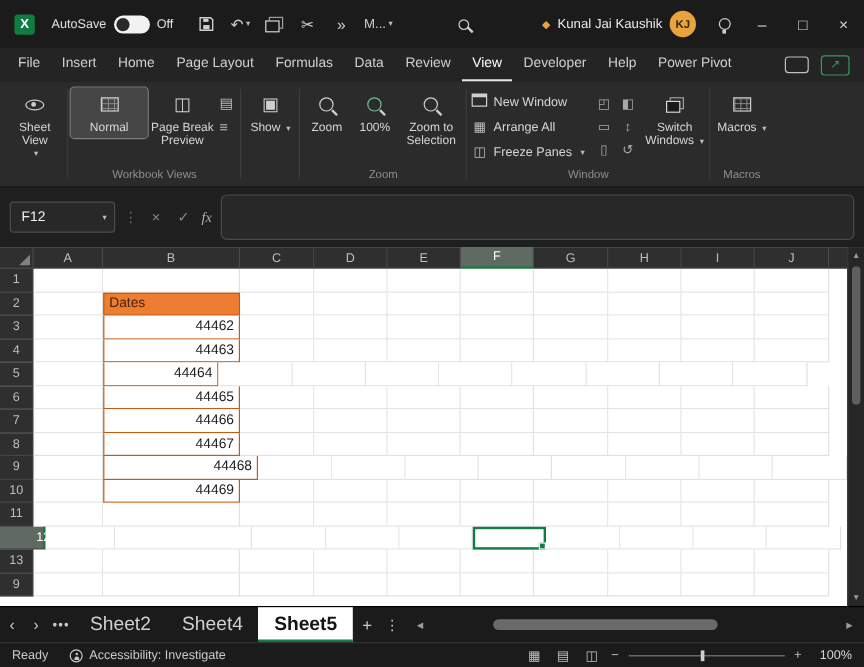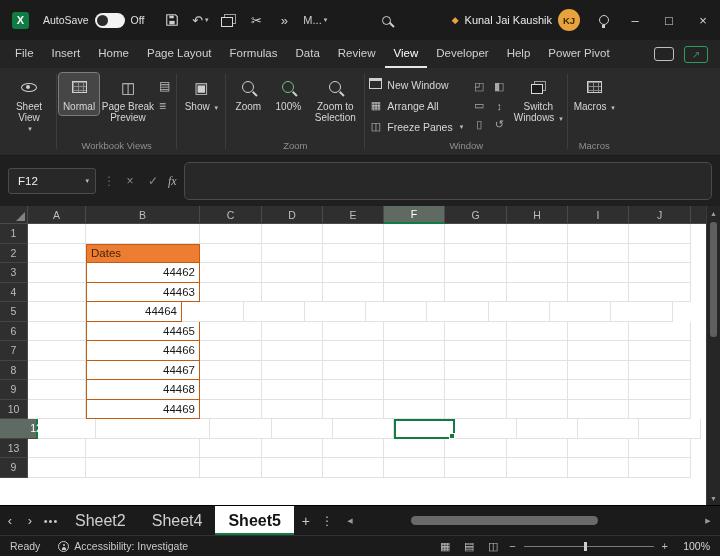--- a/index.html
+++ b/index.html
@@ -208,21 +208,21 @@
           <span>Sheet View</span>
           <span class="chev">▾</span>
         </div>
       </div>
       <div class="rgroup-label">&nbsp;</div>
     </div>
     <div class="rdivider"></div>
 
     <div class="rgroup">
       <div class="rgroup-body">
-        <div class="bigbtn selected" style="width:40px;">
+        <div class="bigbtn selected" style="width:64px;">
           <span class="icn">
               <span class="i-grid"></span>
             </span>
           <span>Normal</span>
         </div>
         <div class="bigbtn" style="width:58px;">
           <span class="icn" style="font-size:15px;">◫</span>
           <span>Page Break Preview</span>
         </div>
         <div class="smallcol">
@@ -449,34 +449,47 @@
           <div class="cell" style="width: 61px;"></div>
           <div class="cell" style="width: 61px;"></div>
           <div class="cell" style="width: 62px;"></div>
           <div class="cell" style="width: 61px;"></div>
           <div class="cell" style="width: 61px;"></div>
           <div class="cell" style="width: 62px;"></div>
         </div>
         <div class="grow">
           <div class="rowhdr">9</div>
           <div class="cell" style="width: 58px;"></div>
-          <div class="cell tbl-val" style="width: 114px;">44468</div>
+          <div class="cell tbl-val" style="width: 129px;">44468</div>
           <div class="cell" style="width: 62px;"></div>
           <div class="cell" style="width: 61px;"></div>
           <div class="cell" style="width: 61px;"></div>
           <div class="cell" style="width: 61px;"></div>
           <div class="cell" style="width: 62px;"></div>
           <div class="cell" style="width: 61px;"></div>
           <div class="cell" style="width: 61px;"></div>
           <div class="cell" style="width: 62px;"></div>
         </div>
         <div class="grow">
           <div class="rowhdr">10</div>
           <div class="cell" style="width: 58px;"></div>
           <div class="cell tbl-val" style="width: 114px;">44469</div>
+          <div class="cell" style="width: 62px;"></div>
+          <div class="cell" style="width: 61px;"></div>
+          <div class="cell" style="width: 61px;"></div>
+          <div class="cell" style="width: 61px;"></div>
+          <div class="cell" style="width: 62px;"></div>
+          <div class="cell" style="width: 61px;"></div>
+          <div class="cell" style="width: 61px;"></div>
+          <div class="cell" style="width: 62px;"></div>
+        </div>
+        <div class="grow">
+          <div class="rowhdr">11</div>
+          <div class="cell" style="width: 58px;"></div>
+          <div class="cell" style="width: 114px;"></div>
           <div class="cell" style="width: 62px;"></div>
           <div class="cell" style="width: 61px;"></div>
           <div class="cell" style="width: 61px;"></div>
           <div class="cell" style="width: 61px;"></div>
           <div class="cell" style="width: 62px;"></div>
           <div class="cell" style="width: 61px;"></div>
           <div class="cell" style="width: 61px;"></div>
           <div class="cell" style="width: 62px;"></div>
         </div>
         <div class="grow">

